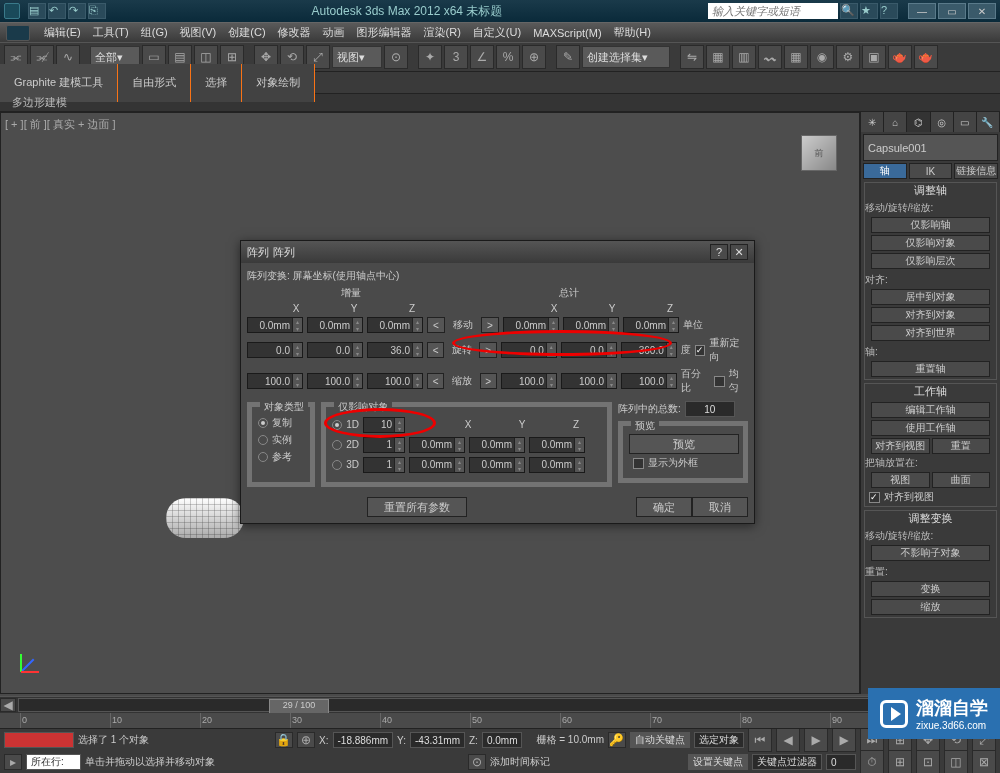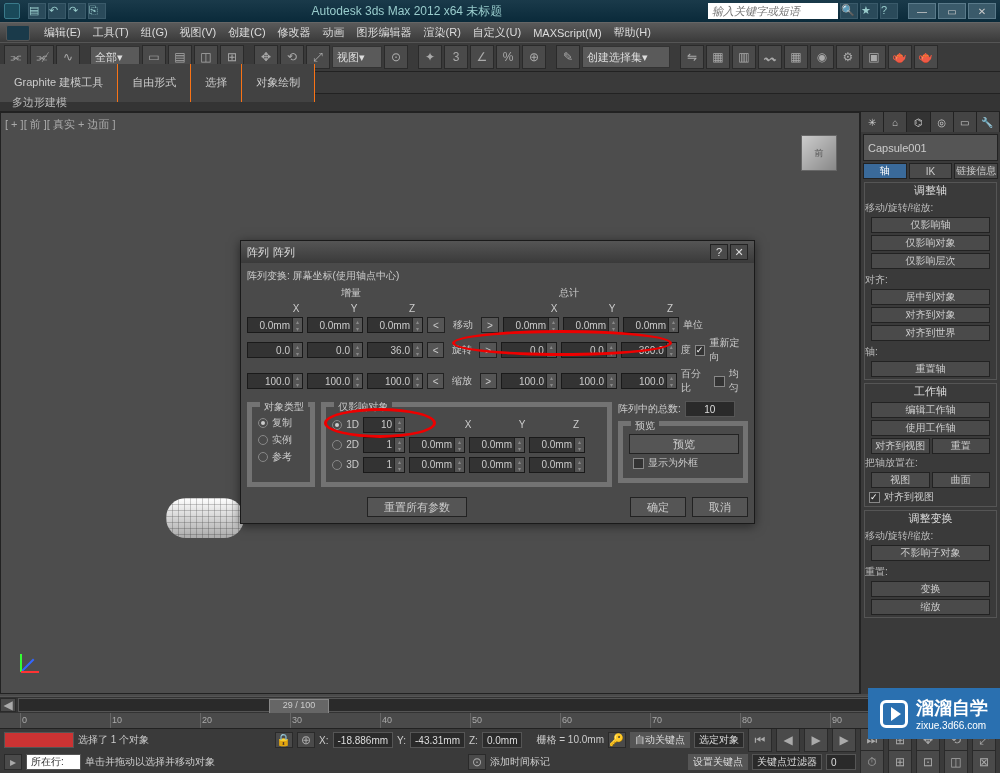--- a/index.html
+++ b/index.html
@@ -58,21 +58,21 @@
 .sm-btn { width: 18px; height: 16px; background: #555; border: 1px solid #222; display: flex; align-items: center; justify-content: center; font-size: 10px; }
 .col-hdr { display: flex; gap: 4px; font-size: 10px; }
 .col-hdr span:not(.gap) { width: 54px; text-align: center; }
 .col-hdr .gap { width: 18px; }
 .group { border: 5px solid #737373; margin: 4px 0; padding: 6px; position: relative; }
 .group-title { position: absolute; top: -7px; left: 8px; background: #4a4a4a; padding: 0 4px; font-size: 10px; }
 .flex2 { display: flex; gap: 6px; }
 .radio { display: flex; align-items: center; gap: 4px; font-size: 10px; margin: 3px 0; }
 .radio .dot { width: 10px; height: 10px; border-radius: 50%; border: 1px solid #888; display:inline-block; }
 .radio .dot.on::after { content:""; display:block; width:4px; height:4px; background:#ccc; border-radius:50%; margin:2px; }
-.dlg-btns { display: flex; justify-content: flex-end; gap: 6px; margin-top: 6px; }
+.dlg-btns { display: flex; justify-content: flex-end; margin-top: 6px; }
 .dlg-btns .b, .long-btn { padding: 2px 16px; height: 20px; background: #555; border: 1px solid #222; font-size: 11px; display:flex; align-items:center; justify-content:center; }
 .long-btn { width: 110px; margin: 2px auto; }
 .red-ellipse { position: absolute; border: 3px solid #e00; border-radius: 50%; pointer-events: none; }
 .status-area { position: absolute; bottom: 0; left: 0; right: 0; height: 77px; background: #3a3a3a; border-top: 1px solid #555; }
 .time-slider { height: 16px; display: flex; align-items: center; background: #333; }
 .slider-track { flex: 1; height: 14px; background: #2a2a2a; border: 1px solid #555; position: relative; margin: 0 2px; }
 .slider-thumb { position: absolute; left: 250px; top: 0; height: 19px; width: 60px; background: #666; border: 1px solid #888; font-size: 9px; text-align: center; color:#ccc; }
 .time-ruler { height: 16px; background: #4a4a4a; position: relative; border-bottom: 1px solid #222; }
 .time-ruler .tick { position: absolute; top: 0; width: 1px; height: 100%; background: #666; }
 .time-ruler .tick span { position: absolute; top: 2px; left: 2px; font-size: 9px; color: #aaa; }

